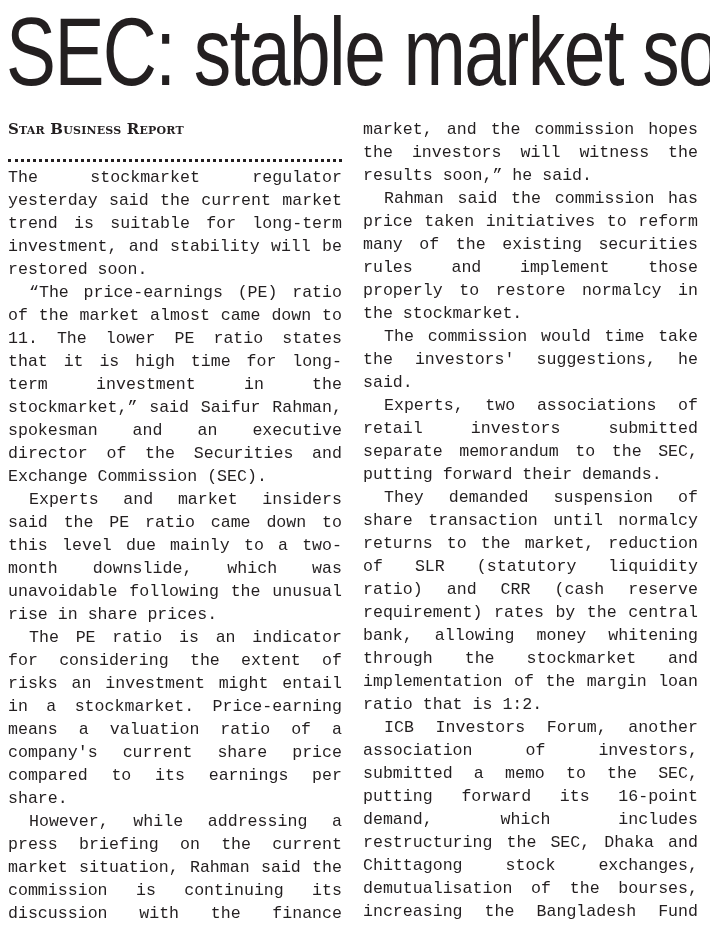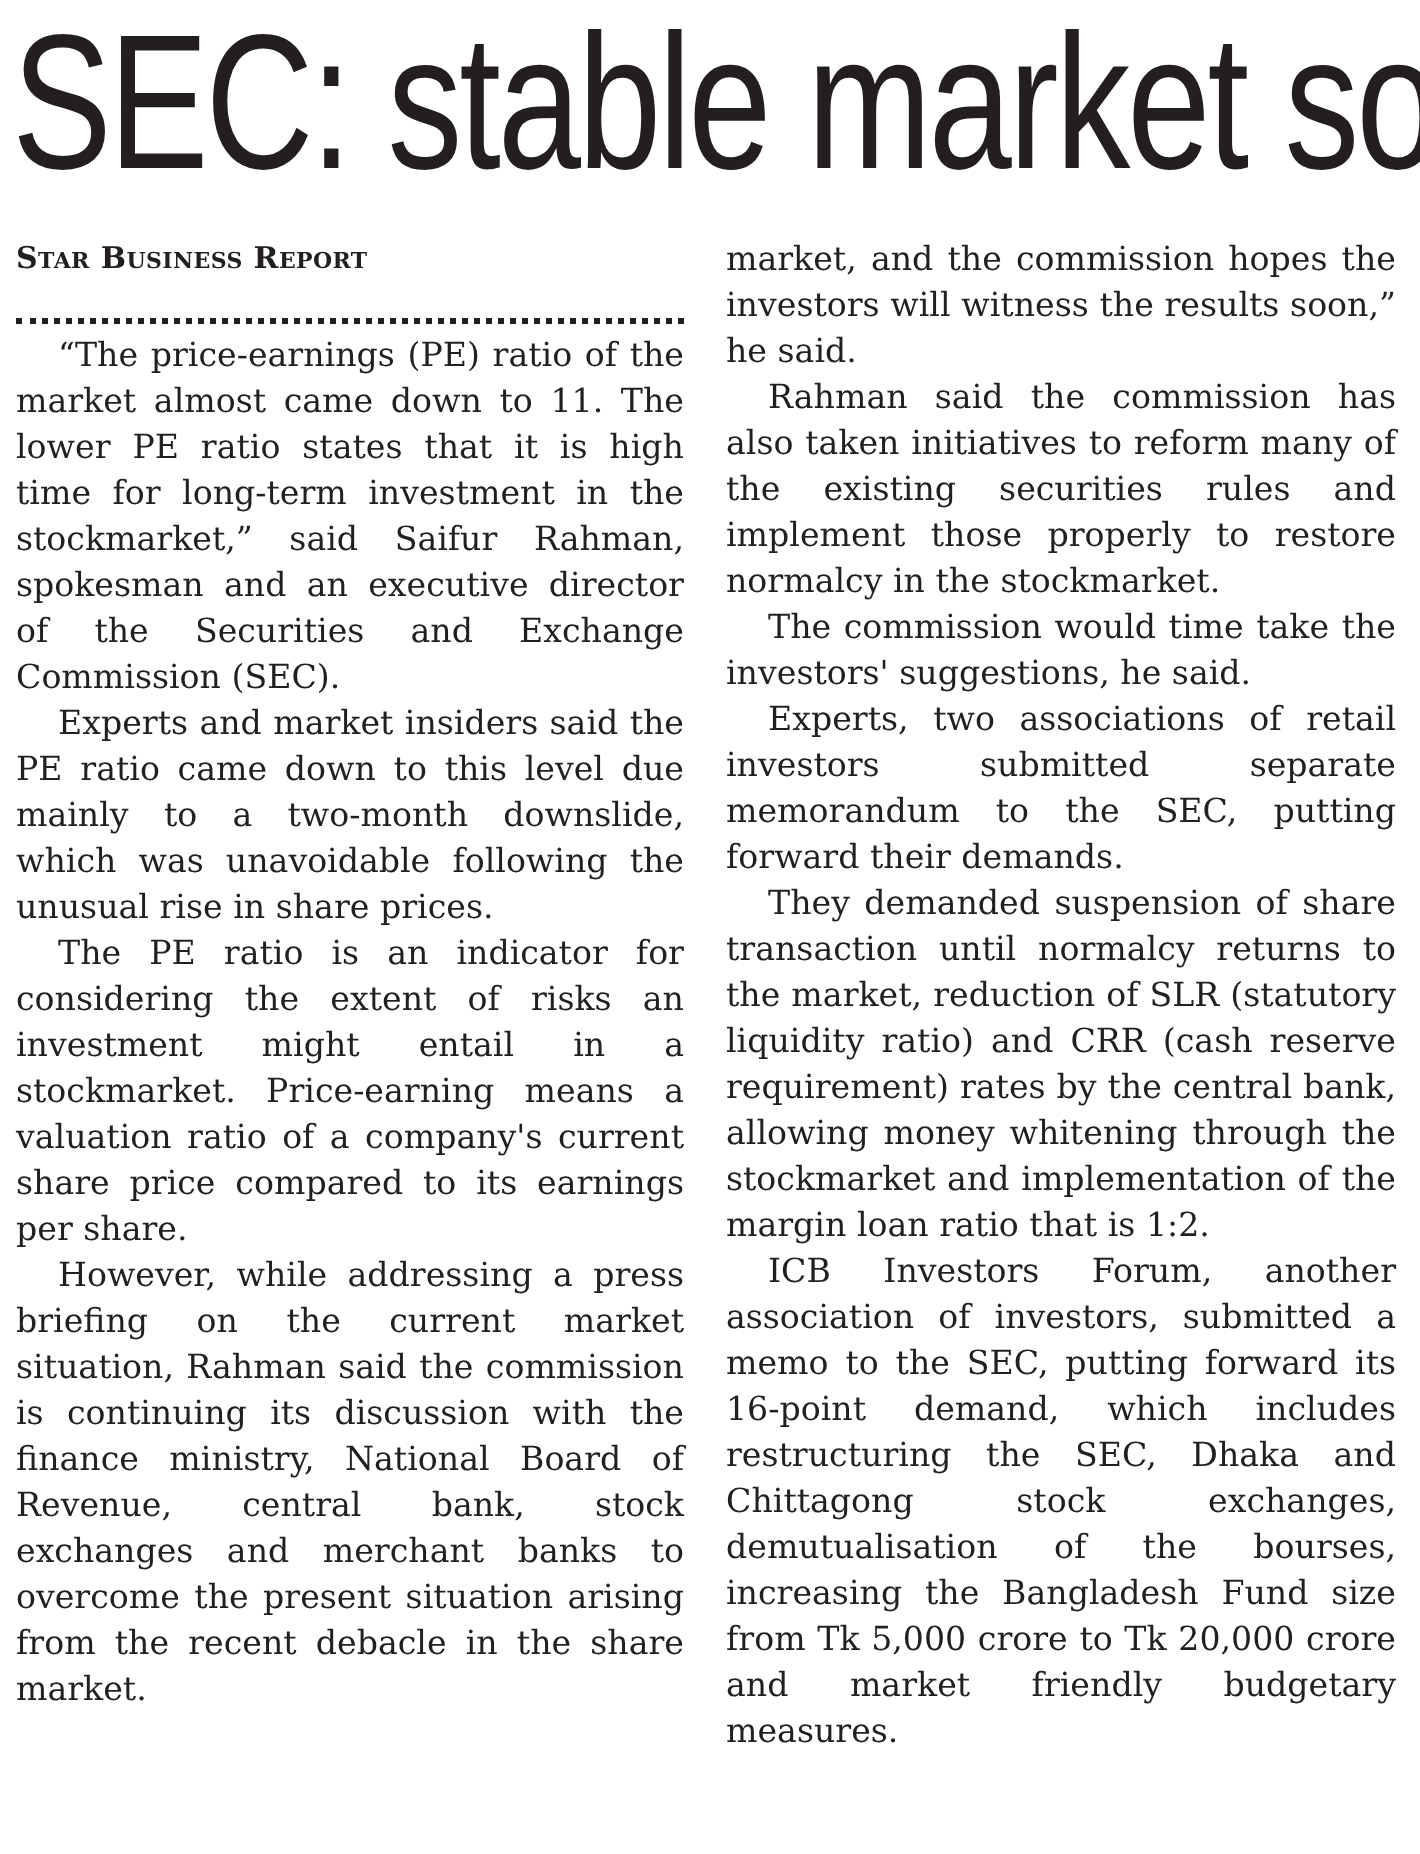--- a/index.html
+++ b/index.html
@@ -62,40 +62,42 @@
     }
     .dots {
       height: 12px;
       margin: 6px 0 4px 0;
       border-bottom: 3px dotted #231f20;
       width: 334px;
     }
     .col p {
       margin: 0;
       text-indent: 21px;
+      font-family: Liberation Mono, monospace;
     }
     .col p.no-indent {
       text-indent: 0;
     }
   </style>
 </head>
 <body>
 
 <h1 class="headline">SEC: stable market soon</h1>
 
 <div class="col col-left">
   <div class="byline">Star Business Report</div>
   <div class="dots"></div>
+  <p class="no-indent">The stockmarket regulator yesterday said the current market trend is suitable for long-term investment, and stability will be restored soon.</p>
   <p>“The price-earnings (PE) ratio of the market almost came down to 11. The lower PE ratio states that it is high time for long-term investment in the stockmarket,” said Saifur Rahman, spokesman and an executive director of the Securities and Exchange Commission (SEC).</p>
   <p>Experts and market insiders said the PE ratio came down to this level due mainly to a two-month downslide, which was unavoidable following the unusual rise in share prices.</p>
   <p>The PE ratio is an indicator for considering the extent of risks an investment might entail in a stockmarket. Price-earning means a valuation ratio of a company's current share price compared to its earnings per share.</p>
   <p>However, while addressing a press briefing on the current market situation, Rahman said the commission is continuing its discussion with the finance ministry, National Board of Revenue, central bank, stock exchanges and merchant banks to overcome the present situation arising from the recent debacle in the share market.</p>
 
 </div>
 
 <div class="col col-right">
   <p class="no-indent">market, and the commission hopes the investors will witness the results soon,” he said.</p>
-  <p>Rahman said the commission has also taken initiatives to reform many of the existing securities rules and implement those properly to restore normalcy in the stockmarket.</p>
+  <p>Rahman said the commission has price taken initiatives to reform many of the existing securities rules and implement those properly to restore normalcy in the stockmarket.</p>
   <p>The commission would time take the investors' suggestions, he said.</p>
   <p>Experts, two associations of retail investors submitted separate memorandum to the SEC, putting forward their demands.</p>
   <p>They demanded suspension of share transaction until normalcy returns to the market, reduction of SLR (statutory liquidity ratio) and CRR (cash reserve requirement) rates by the central bank, allowing money whitening through the stockmarket and implementation of the margin loan ratio that is 1:2.</p>
   <p>ICB Investors Forum, another association of investors, submitted a memo to the SEC, putting forward its 16-point demand, which includes restructuring the SEC, Dhaka and Chittagong stock exchanges, demutualisation of the bourses, increasing the Bangladesh Fund size from Tk 5,000 crore to Tk 20,000 crore and market friendly budgetary measures.</p>
 </div>
 
 </body></html>

